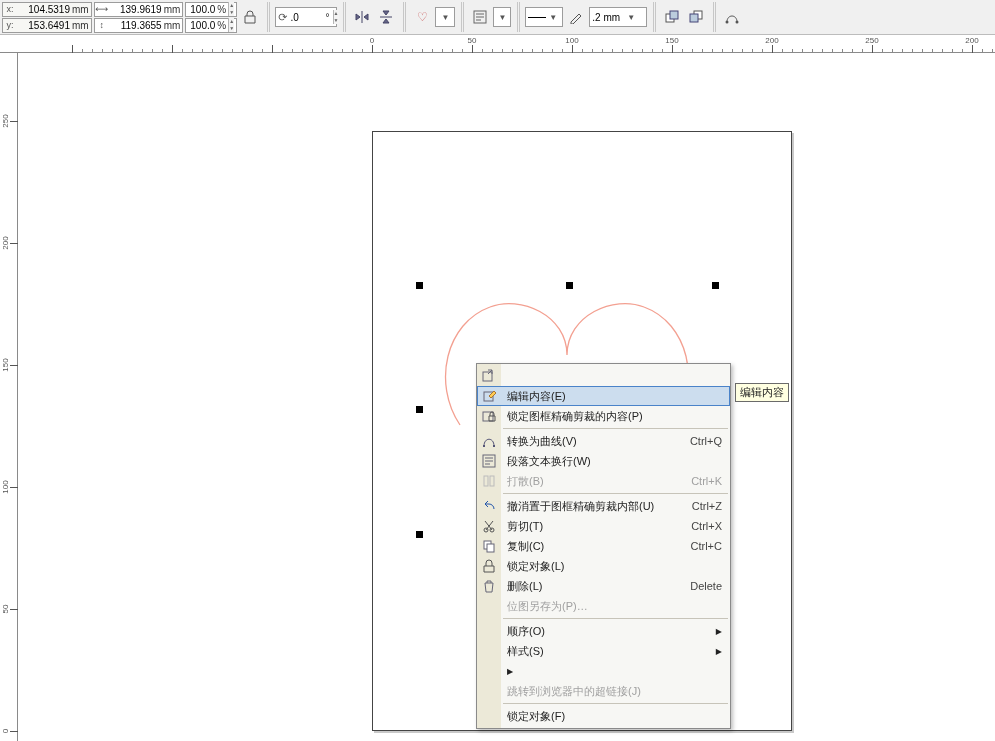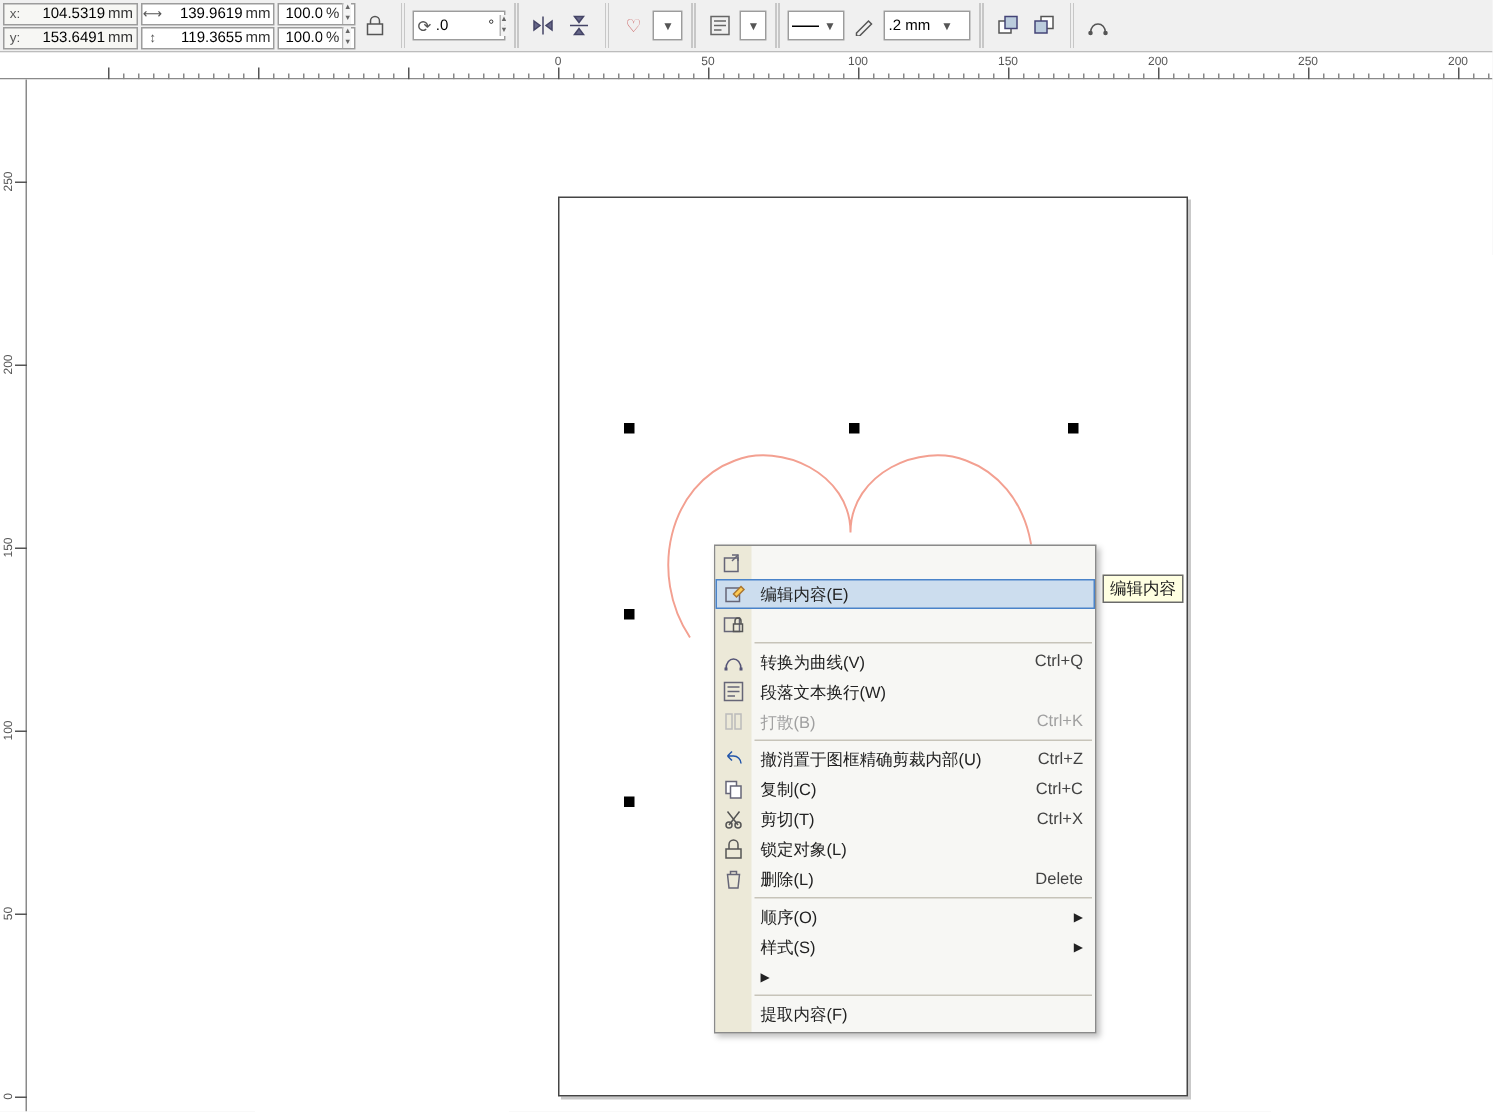--- a/index.html
+++ b/index.html
@@ -692,20 +692,21 @@
           </span>
           <span class="lab">编辑内容(E)</span>
         </div>
         <div class="cm-item">
           <span class="ico">
             <svg width="14" height="14">
               <rect x="1" y="3" width="10" height="9" fill="none" stroke="#667"></rect>
               <path d="M8 7v-2a2 2 0 014 0v2M7 7h6v5H7z" fill="none" stroke="#555"></path>
             </svg>
           </span>
+          <span class="lab">锁定图框精确剪裁的内容(P)</span>
         </div>
         <div class="cm-sep"></div>
         <div class="cm-item">
           <span class="ico">
             <svg width="14" height="14">
               <path d="M2 12C2 3 12 3 12 12" fill="none" stroke="#557"></path>
               <rect x="1" y="11" width="2" height="2" fill="#557"></rect>
               <rect x="11" y="11" width="2" height="2" fill="#557"></rect>
             </svg>
           </span>
@@ -737,68 +738,74 @@
             <svg width="14" height="14">
               <path d="M12 10a5 5 0 00-5-5H3M3 5l3-3M3 5l3 3" fill="none" stroke="#25a"></path>
             </svg>
           </span>
           <span class="lab">撤消置于图框精确剪裁内部(U)</span>
           <span class="sc">Ctrl+Z</span>
         </div>
         <div class="cm-item">
           <span class="ico">
             <svg width="14" height="14">
-              <rect x="2" y="2" width="7" height="8" fill="#fff" stroke="#667"></rect>
-              <rect x="5" y="5" width="7" height="8" fill="#fff" stroke="#667"></rect>
-            </svg>
-          </span>
-          <span class="lab">复制(C)</span>
-          <span class="sc">Ctrl+C</span>
-        </div>
-        <div class="cm-item">
-          <span class="ico">
-            <svg width="14" height="14">
               <circle cx="4" cy="11" r="2" fill="none" stroke="#555"></circle>
               <circle cx="10" cy="11" r="2" fill="none" stroke="#555"></circle>
               <path d="M4 11L11 2M10 11L3 2" stroke="#555"></path>
             </svg>
           </span>
           <span class="lab">剪切(T)</span>
           <span class="sc">Ctrl+X</span>
         </div>
         <div class="cm-item">
           <span class="ico">
             <svg width="14" height="14">
+              <rect x="2" y="2" width="7" height="8" fill="#fff" stroke="#667"></rect>
+              <rect x="5" y="5" width="7" height="8" fill="#fff" stroke="#667"></rect>
+            </svg>
+          </span>
+          <span class="lab">复制(C)</span>
+          <span class="sc">Ctrl+C</span>
+        </div>
+        <div class="cm-item">
+          <span class="ico">
+            <svg width="14" height="14">
               <path d="M4 7V4a3 3 0 016 0v3M2 7h10v6H2z" fill="none" stroke="#555"></path>
             </svg>
           </span>
           <span class="lab">锁定对象(L)</span>
         </div>
         <div class="cm-item">
           <span class="ico">
             <svg width="14" height="14">
               <path d="M3 4h8l-1 9H4zM5 4V2h4v2" fill="none" stroke="#667"></path>
             </svg>
           </span>
           <span class="lab">删除(L)</span>
           <span class="sc">Delete</span>
         </div>
+        <div class="cm-item disabled">
+          <span class="lab">位图另存为(P)…</span>
+        </div>
         <div class="cm-sep"></div>
         <div class="cm-item">
           <span class="lab">顺序(O)</span>
           <span class="sub">▶</span>
         </div>
         <div class="cm-item">
           <span class="lab">样式(S)</span>
           <span class="sub">▶</span>
         </div>
         <div class="cm-item">
           <span class="sub">▶</span>
         </div>
+        <div class="cm-item disabled">
+          <span class="lab">跳转到浏览器中的超链接(J)</span>
+        </div>
         <div class="cm-sep"></div>
         <div class="cm-item">
-          <span class="lab">提取内容(F)</span>
+          <span class="lab">锁定对象(F)</span>
         </div>
       </div>
   </div>
 
   <div class="tooltip" style="left:717px; top:330px;">编辑内容</div>
 </div>
 
 </body></html>

